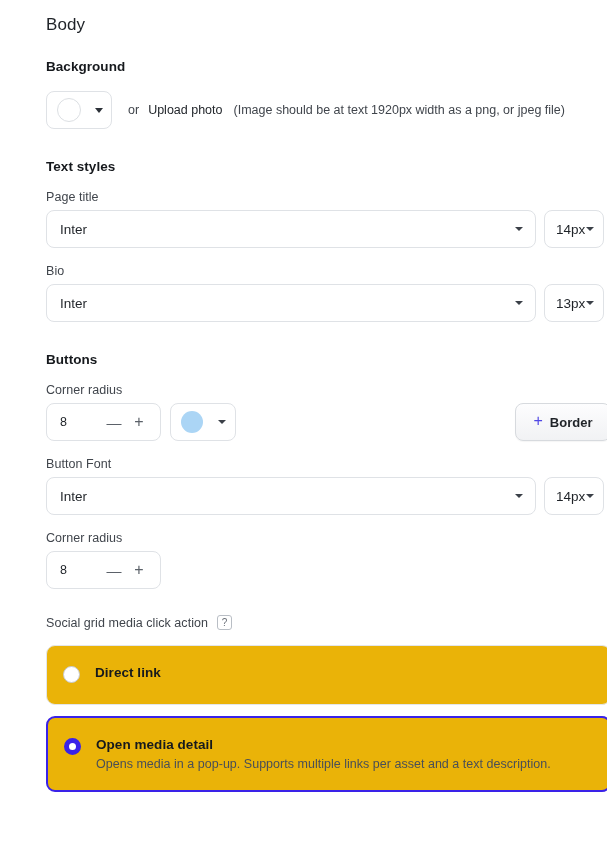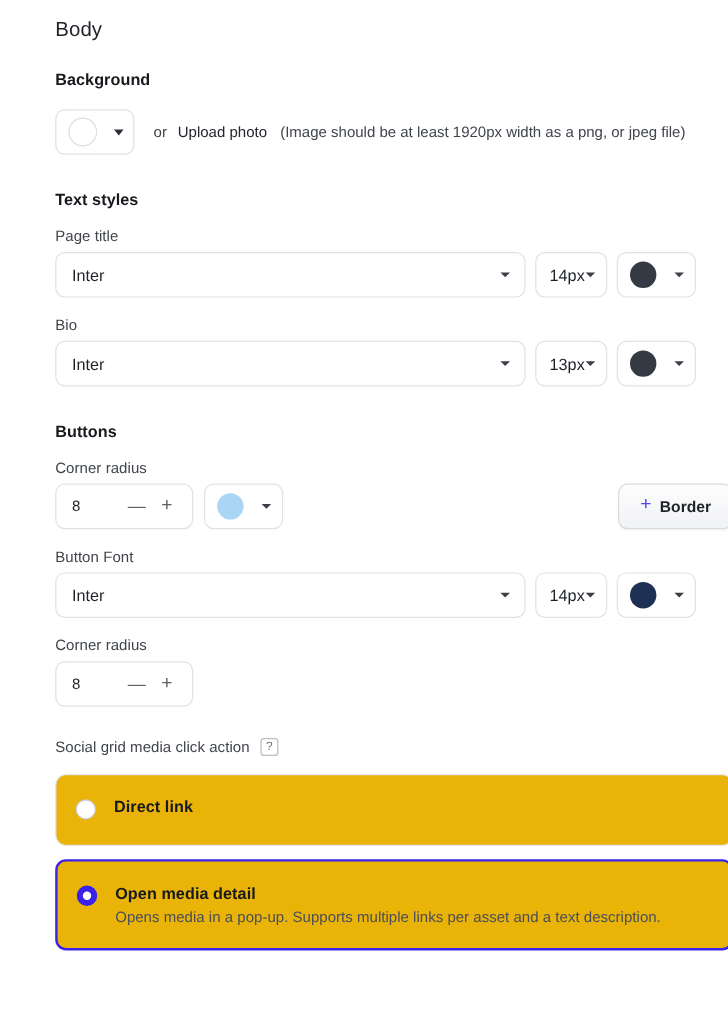--- a/index.html
+++ b/index.html
@@ -121,21 +121,21 @@
     border: 1px solid #dfe2e6;
     border-radius: 8px;
     background: #fff;
     display: flex;
     align-items: center;
     justify-content: space-between;
     padding: 0 12px 0 13px;
     font-size: 13.5px;
     color: #1f2328;
   }
-  .select.font-select { width: 392px; flex: none; gap: 20px; }
+  .select.font-select { width: 490px; flex: none; gap: 20px; }
   .select.size-select { width: 60px; flex: none; padding: 0 9px 0 11px; }
 
   .text-style-row { gap: 8px; }
   .swatch-ctl.color-ctl { width: 66px; justify-content: space-between; padding: 0 9px 0 10px; }
 
   
   .stepper {
     box-sizing: border-box;
     width: 115px;
     height: 38px;
@@ -270,21 +270,21 @@
 
   <h2 class="section-title" style="margin-top:24px;">Background</h2>
 
   <div class="row bg-row" style="margin-top:17px;">
     <div class="swatch-ctl bg-swatch">
       <span class="swatch-dot outlined"></span>
       <span class="caret"></span>
     </div>
     <span class="bg-or">or</span>
     <span class="upload-link">Upload photo</span>
-    <span class="bg-hint">(Image should be at least 1920px width as a png, or jpeg file)</span>
+    <span class="bg-hint">(Image should be at text 1920px width as a png, or jpeg file)</span>
   </div>
 
   <h2 class="section-title" style="margin-top:30px;">Text styles</h2>
 
   <p class="field-label" style="margin-top:16px;">Page title</p>
   <div class="row text-style-row" style="margin-top:6px;">
     <div class="select font-select">
       <span>Inter</span>
       <span class="caret small"></span>
     </div>

